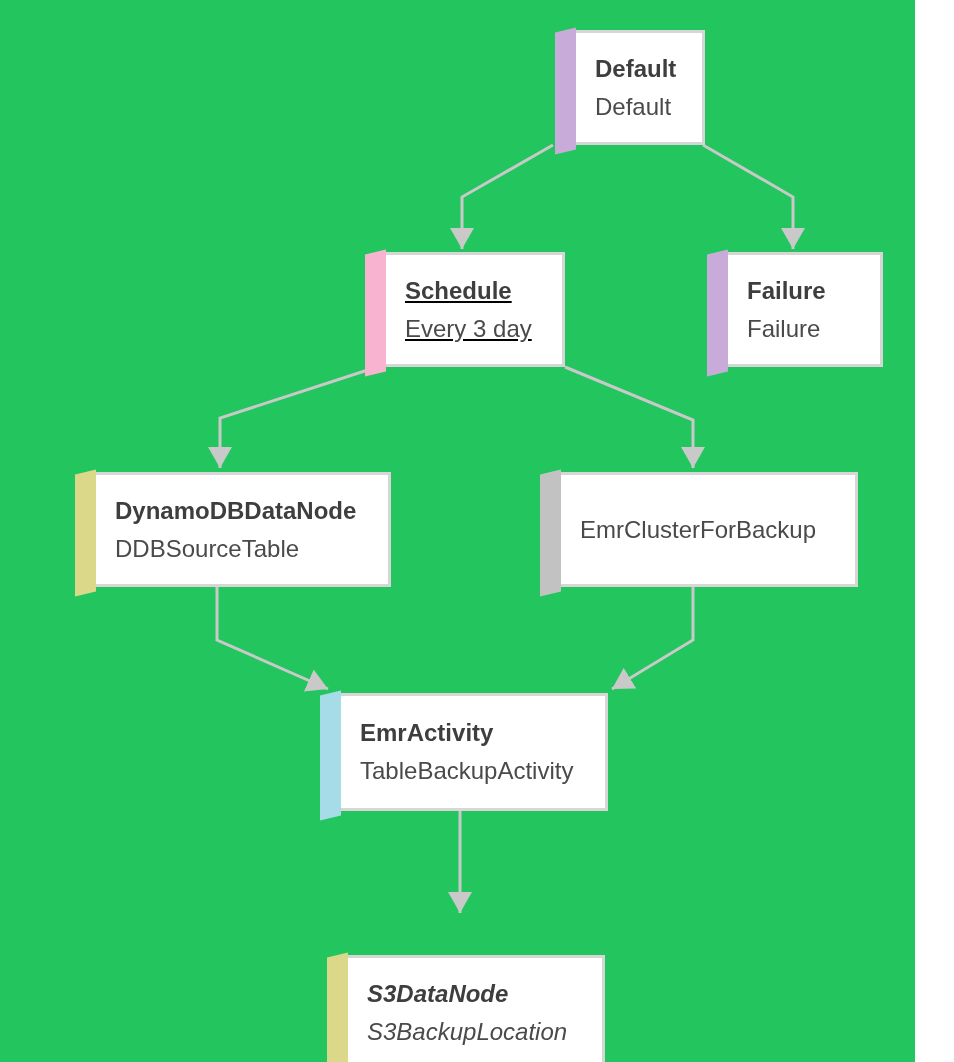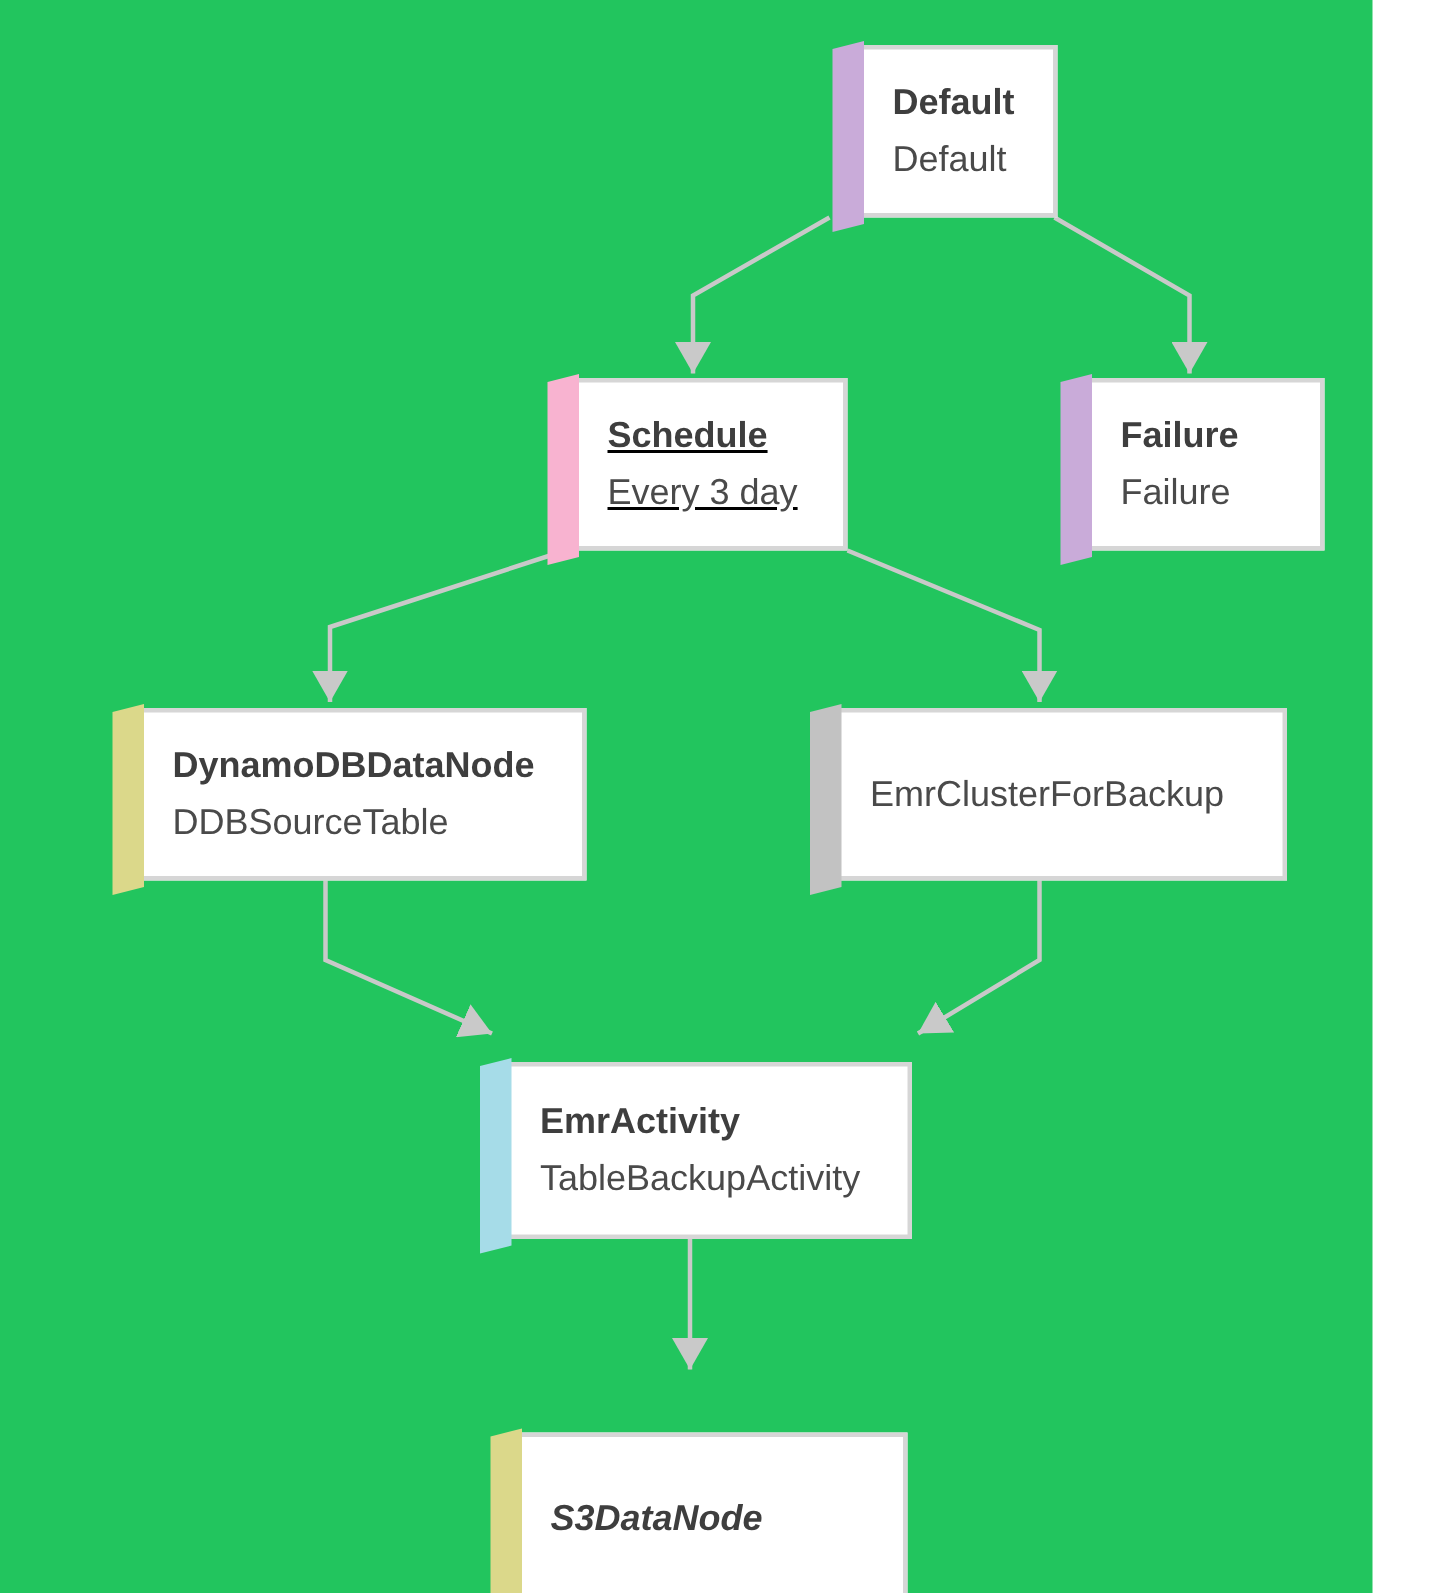--- a/index.html
+++ b/index.html
@@ -97,24 +97,25 @@
     <div class="stripe" style="background-color: rgb(219, 216, 138);"></div>
     <div class="title">DynamoDBDataNode</div>
     <div class="subtitle">DDBSourceTable</div>
   </div>
 
   <div class="node" style="left:553px; top:472px; width:305px; height:115px;">
     <div class="stripe" style="background-color: rgb(194, 194, 194);"></div>
     <div class="subtitle">EmrClusterForBackup</div>
   </div>
 
-  <div class="node" style="left:333px; top:708px; width:275px; height:118px;">
+  <div class="node" style="left:333px; top:693px; width:275px; height:118px;">
     <div class="stripe" style="background-color: rgb(166, 220, 232);"></div>
     <div class="title">EmrActivity</div>
     <div class="subtitle">TableBackupActivity</div>
   </div>
 
   <div class="node" style="left:340px; top:955px; width:265px; height:115px;font-style:italic;">
     <div class="stripe" style="background-color: rgb(219, 216, 138);"></div>
     <div class="title">S3DataNode</div>
+    <div class="subtitle">S3BackupLocation</div>
   </div>
 
 </div>
 
 </body></html>

